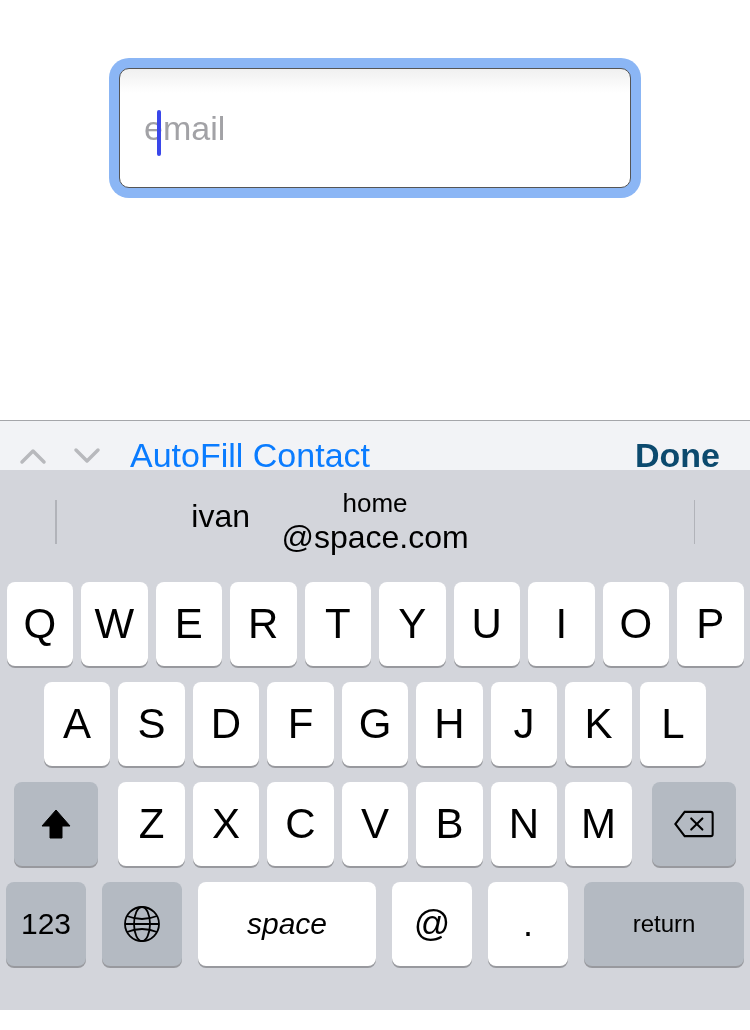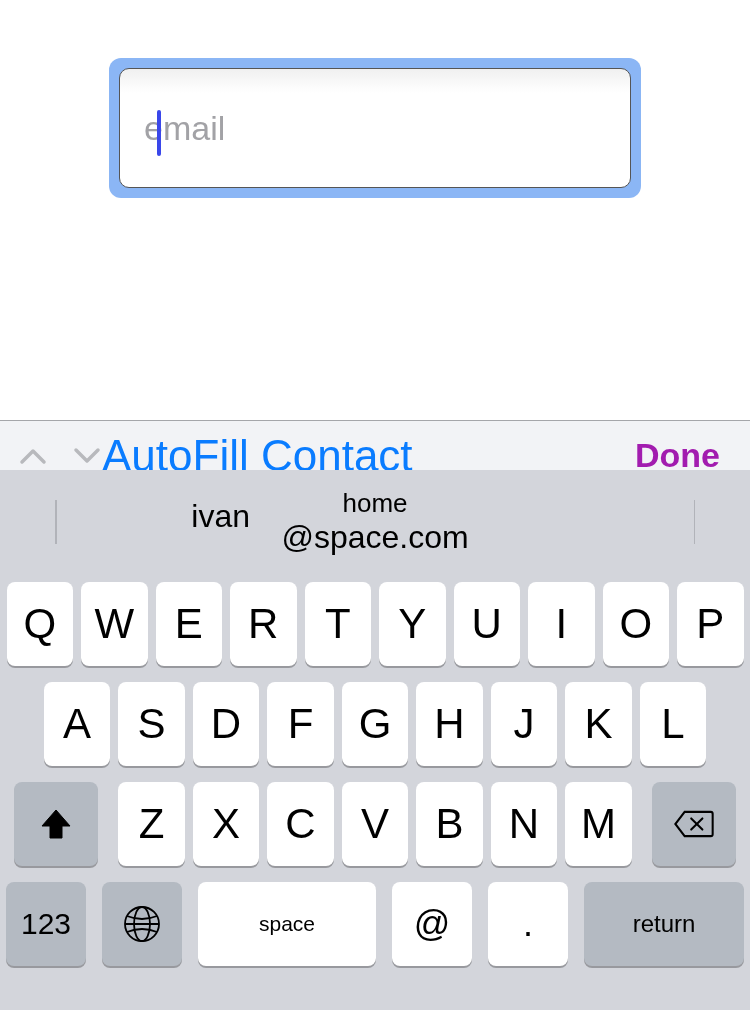--- a/index.html
+++ b/index.html
@@ -20,21 +20,21 @@
       height: 420px;
       background: #ffffff;
       padding-top: 58px;
       display: flex;
       justify-content: center;
     }
     .input-wrapper {
       width: 532px;
       height: 140px;
       background: #8bb6f5;
-      border-radius: 12px;
+      border-radius: 20px;
       padding: 10px;
     }
     .email-input {
       width: 100%;
       height: 100%;
       border-radius: 10px;
       border: 1.5px solid #555;
       background: linear-gradient(180deg, #f0f0f0 0%, #ffffff 20%);
       font-size: 34px;
       padding: 0 24px;
@@ -71,25 +71,26 @@
     }
     .chevron {
       width: 30px;
       height: 30px;
       display: flex;
       align-items: center;
       justify-content: center;
     }
     .autofill-label {
       color: #0a7cff;
-      font-size: 44px;
+      font-size: 34px;
+      margin-left: 28px;
       font-weight: 400;
     }
     .done-label {
-      color: #a21caf;
+      color: #0c4a6e;
       font-size: 34px;
       font-weight: 600;
       margin-left: auto;
       margin-right: 12px;
     }
     .keyboard {
       position: absolute;
       top: 470px;
       width: 100%;
       height: 540px;
@@ -185,21 +186,22 @@
       background: #b4bac2;
       font-size: 30px;
       font-weight: 400;
     }
     .key-globe {
       width: 80px;
       background: #b4bac2;
     }
     .key-space {
       flex: 1;
-      font-size: 21px;
+      font-size: 30px;
+      font-style: italic;
     }
     .key-at {
       width: 80px;
       font-size: 36px;
     }
     .key-dot {
       width: 80px;
       font-size: 36px;
     }
     .key-return {

